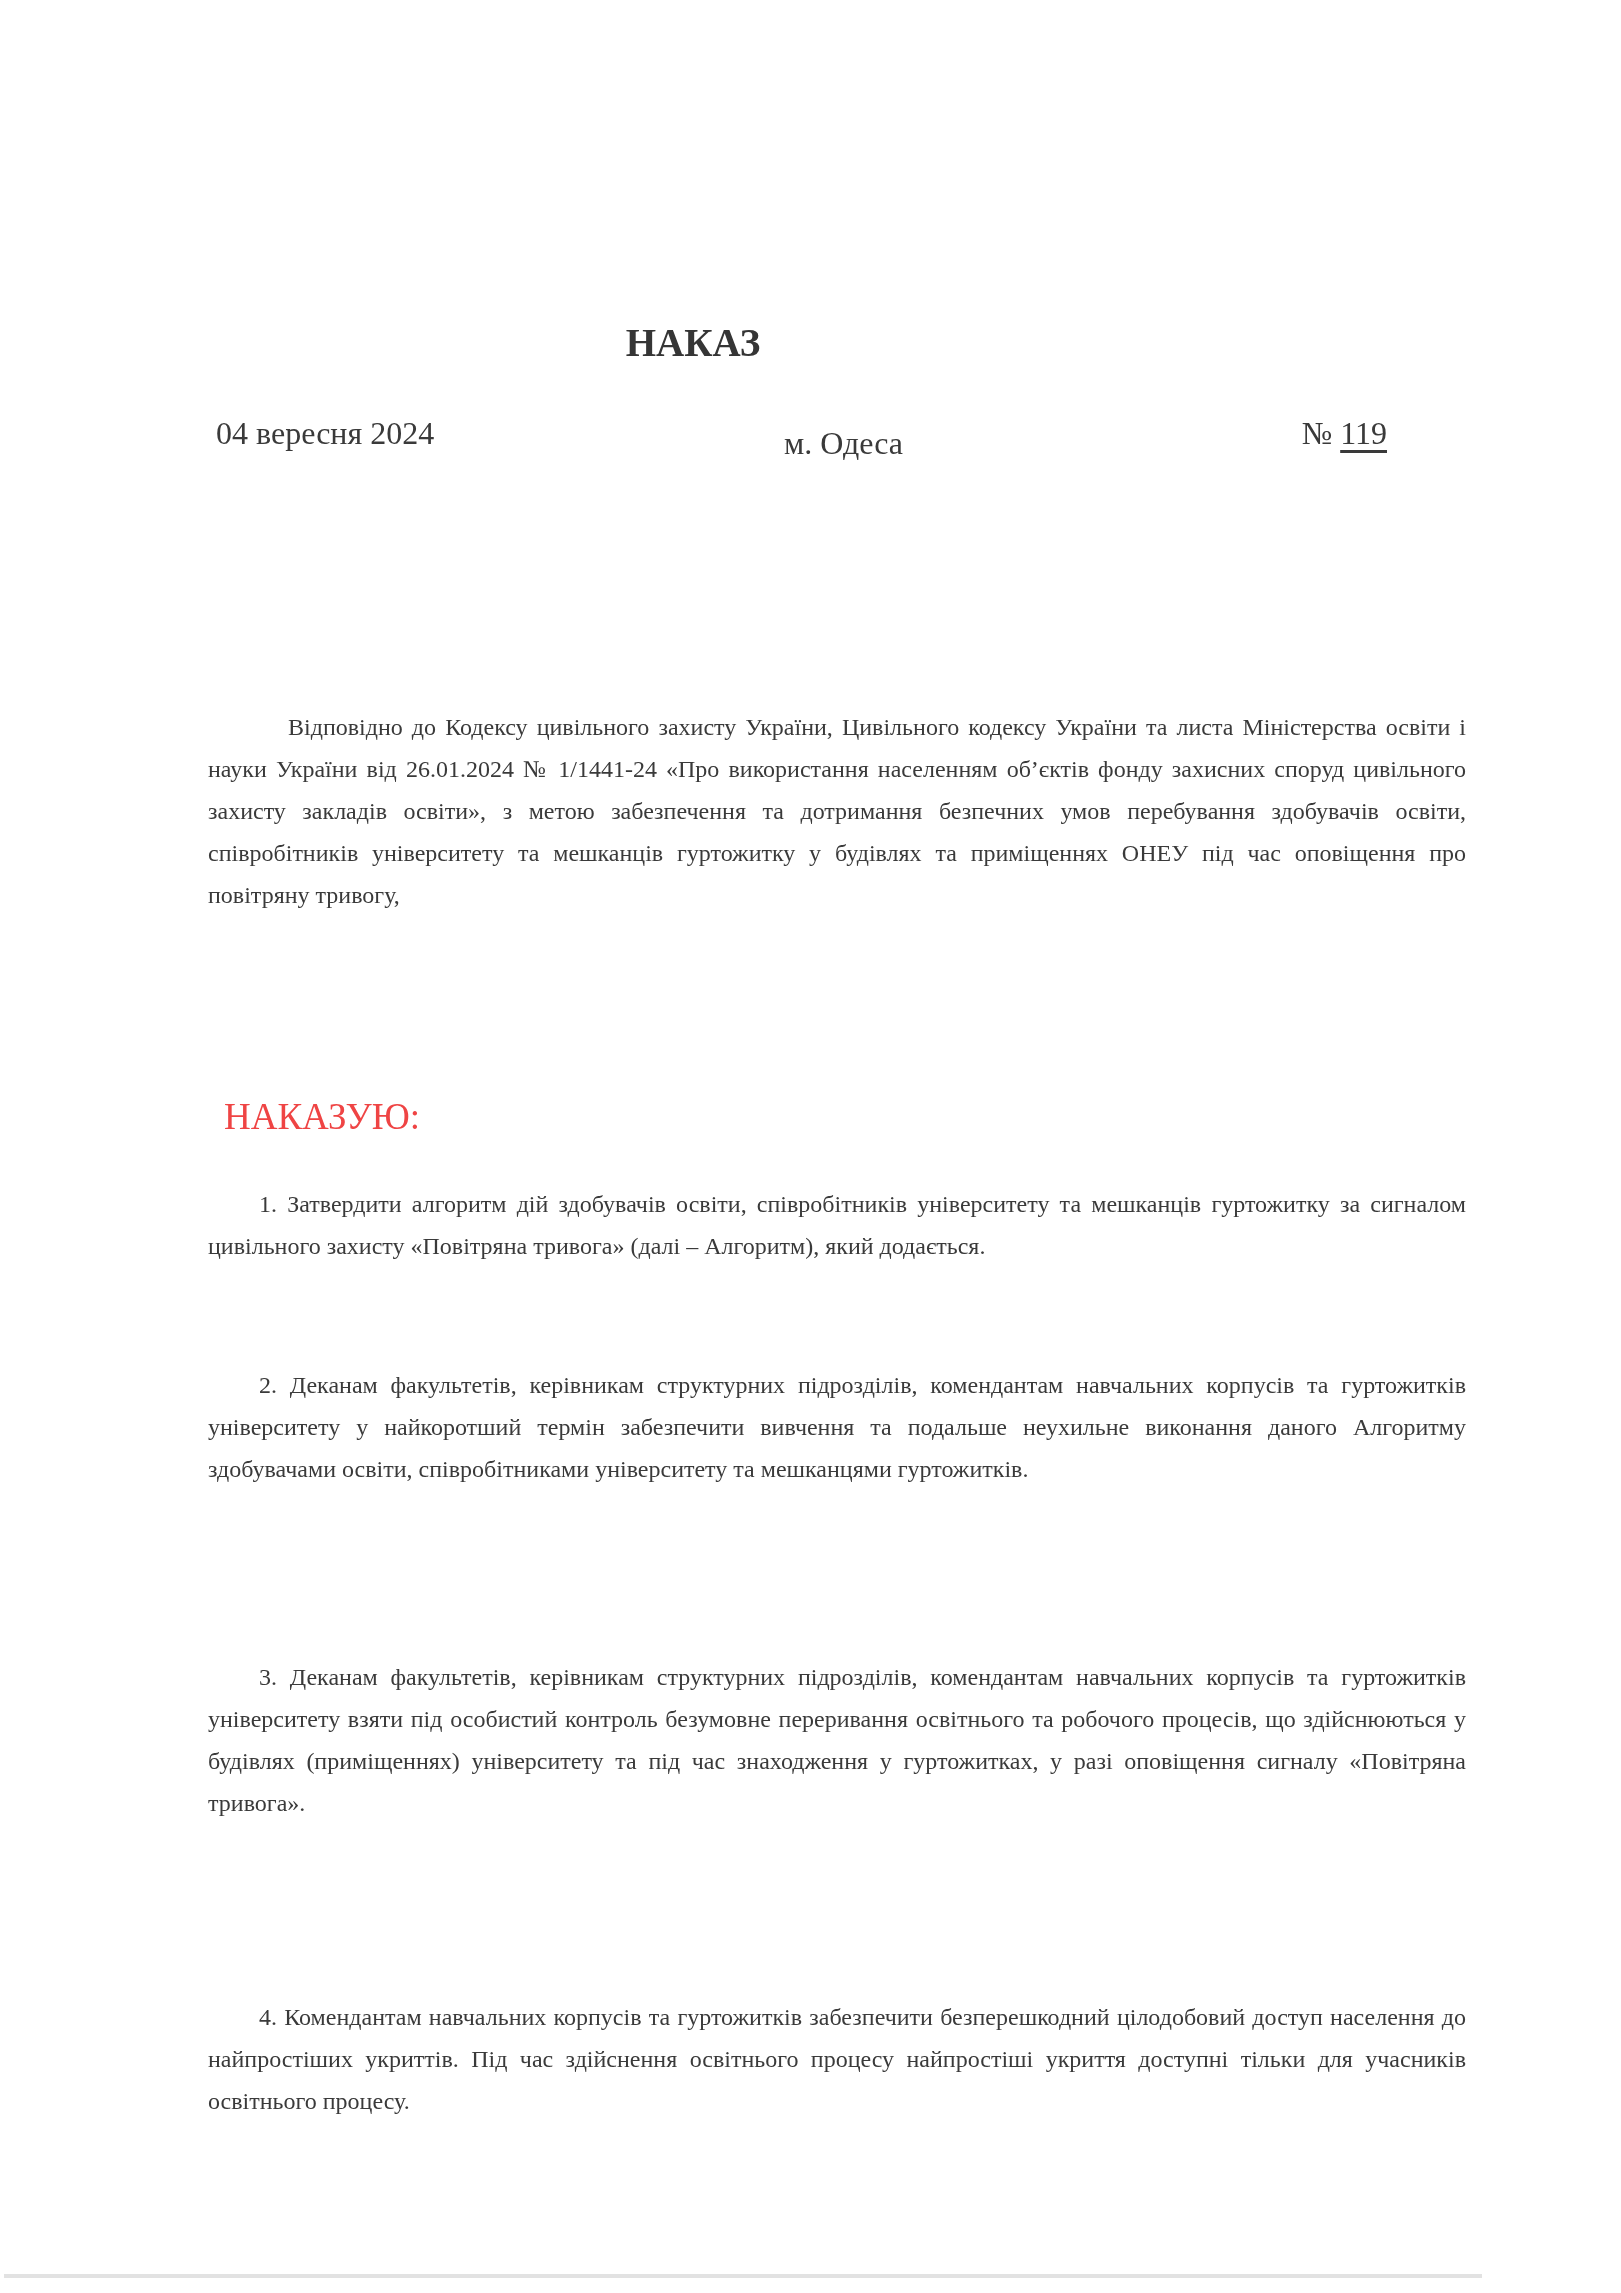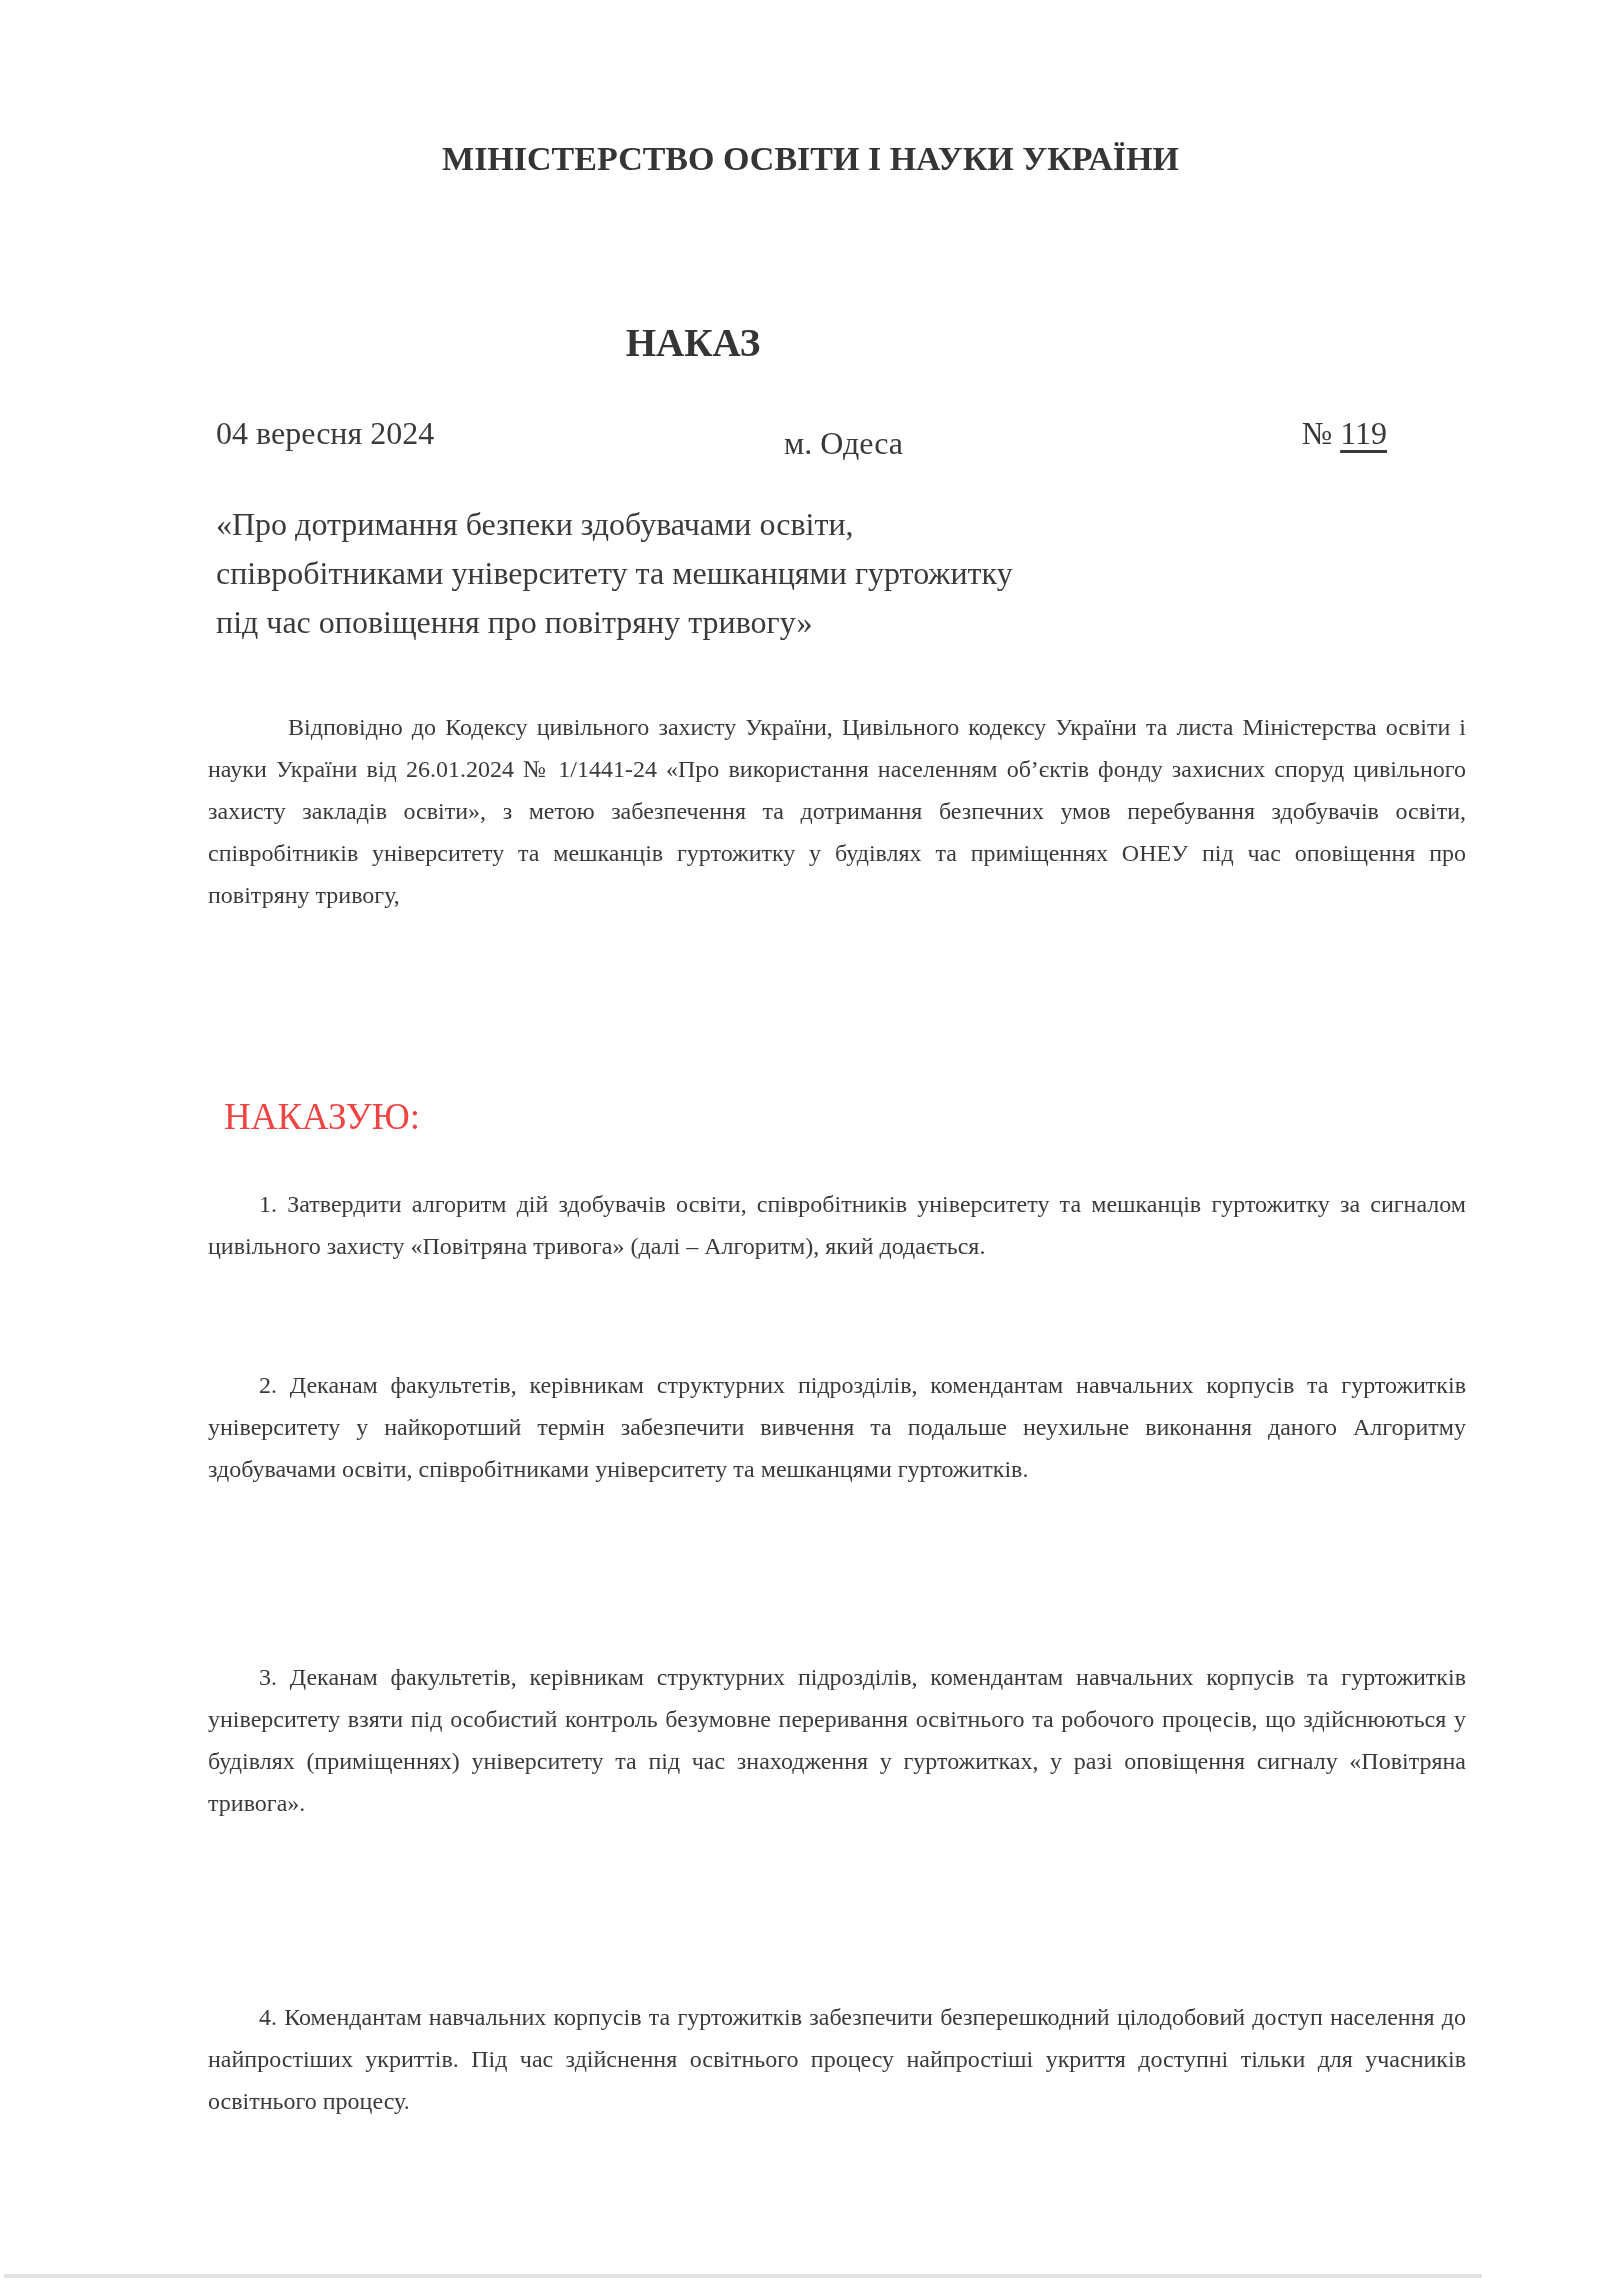--- a/index.html
+++ b/index.html
@@ -101,35 +101,29 @@
       top: 2274px;
       height: 3.9px;
       background: #e2e2e2;
     }
   </style>
 </head>
 <body>
 
 <div class="page">
 
-  <div id="hdr-ministry" class="header-line">МІНІСТЕРСТВО ОСВІТИ І НАУКИ УКРАЇНИ</div>
 
   <div id="doc-type">НАКАЗ</div>
 
   <div class="meta-row">
     <span class="date">04 вересня 2024</span>
     <span class="city">м. Одеса</span>
     <span class="number"><span>№ </span><span class="num-value">119</span></span>
   </div>
 
-  <div class="subject">
-    <div>«Про дотримання безпеки здобувачами освіти,</div>
-    <div>співробітниками університету та мешканцями гуртожитку</div>
-    <div>під час оповіщення про повітряну тривогу»</div>
-  </div>
 
   <div id="preamble" class="body-text">
     <p>Відповідно до Кодексу цивільного захисту України, Цивільного кодексу України та листа Міністерства освіти і науки України від 26.01.2024 № 1/1441-24 «Про використання населенням об’єктів фонду захисних споруд цивільного захисту закладів освіти», з метою забезпечення та дотримання безпечних умов перебування здобувачів освіти, співробітників університету та мешканців гуртожитку у будівлях та приміщеннях ОНЕУ під час оповіщення про повітряну тривогу,</p>
   </div>
 
   <div id="order-word">НАКАЗУЮ:</div>
 
   <div id="item-1" class="body-text item">
     <p>1. Затвердити алгоритм дій здобувачів освіти, співробітників університету та мешканців гуртожитку за сигналом цивільного захисту «Повітряна тривога» (далі – Алгоритм), який додається.</p>
   </div>

